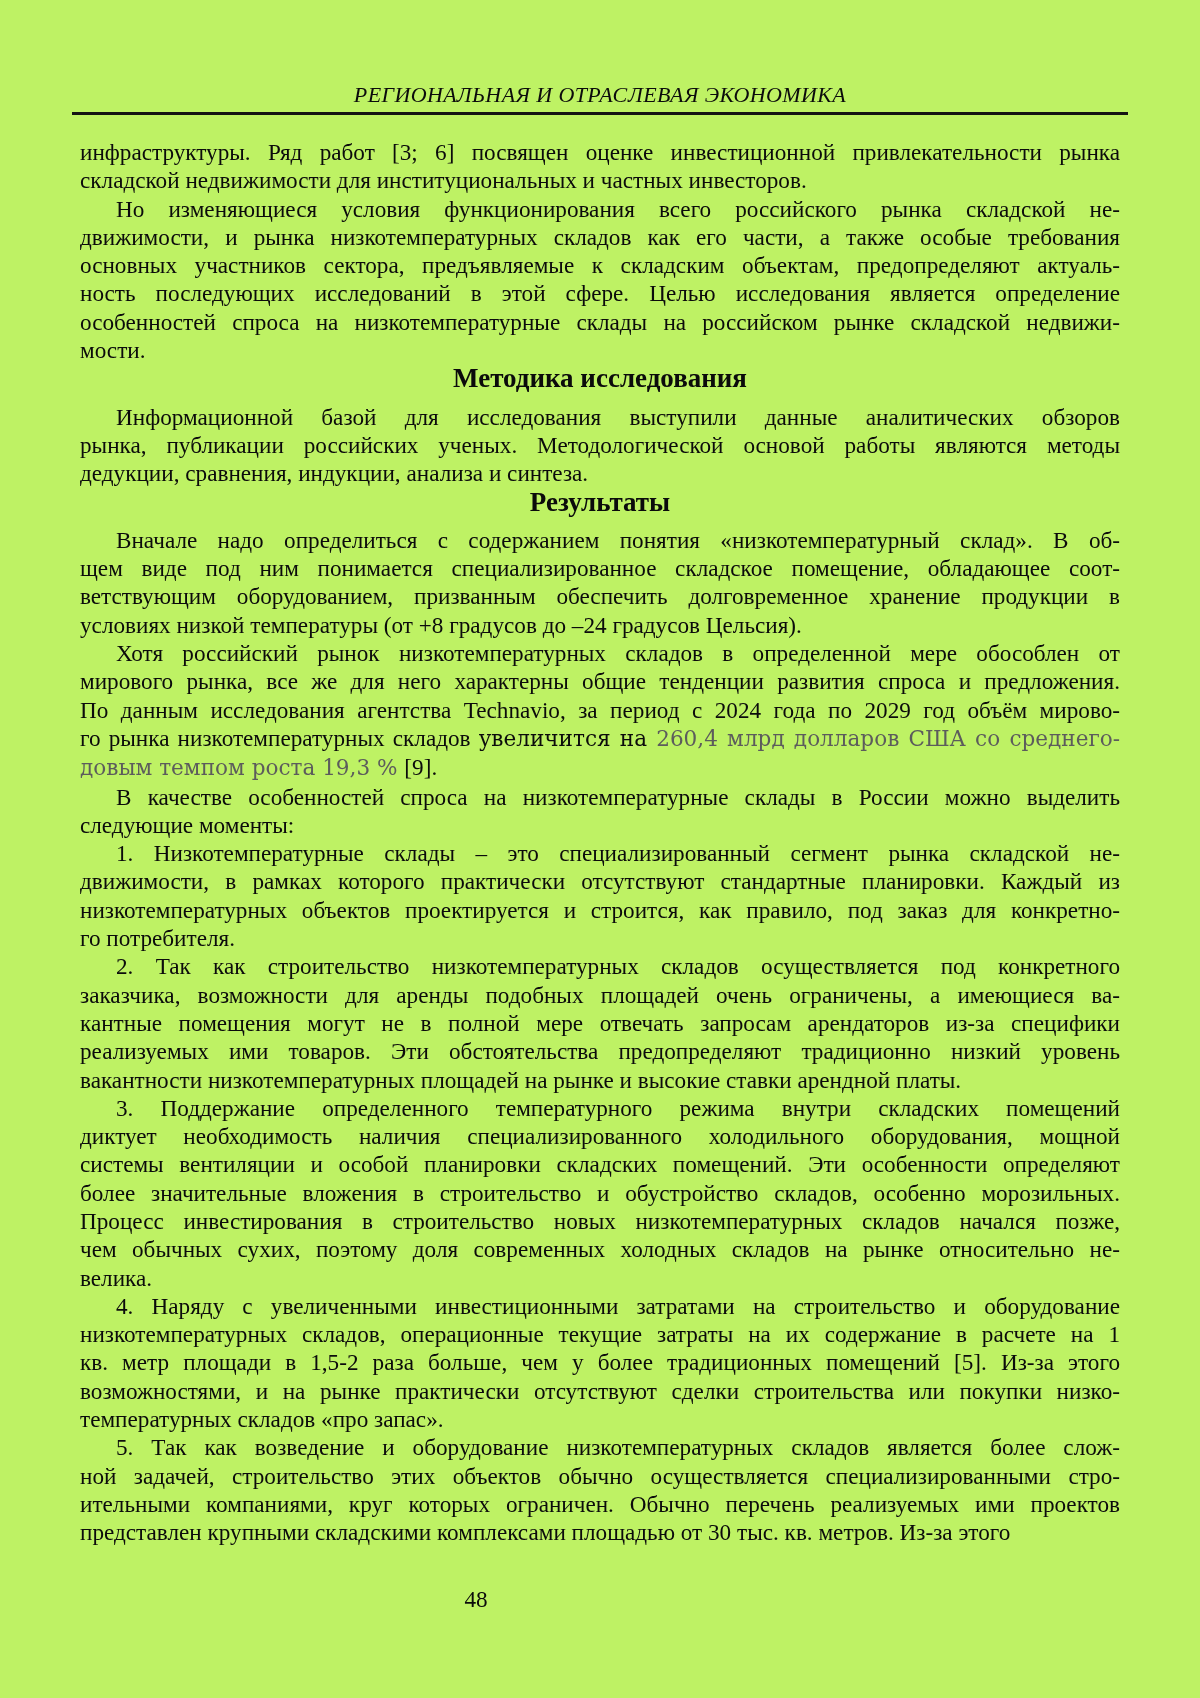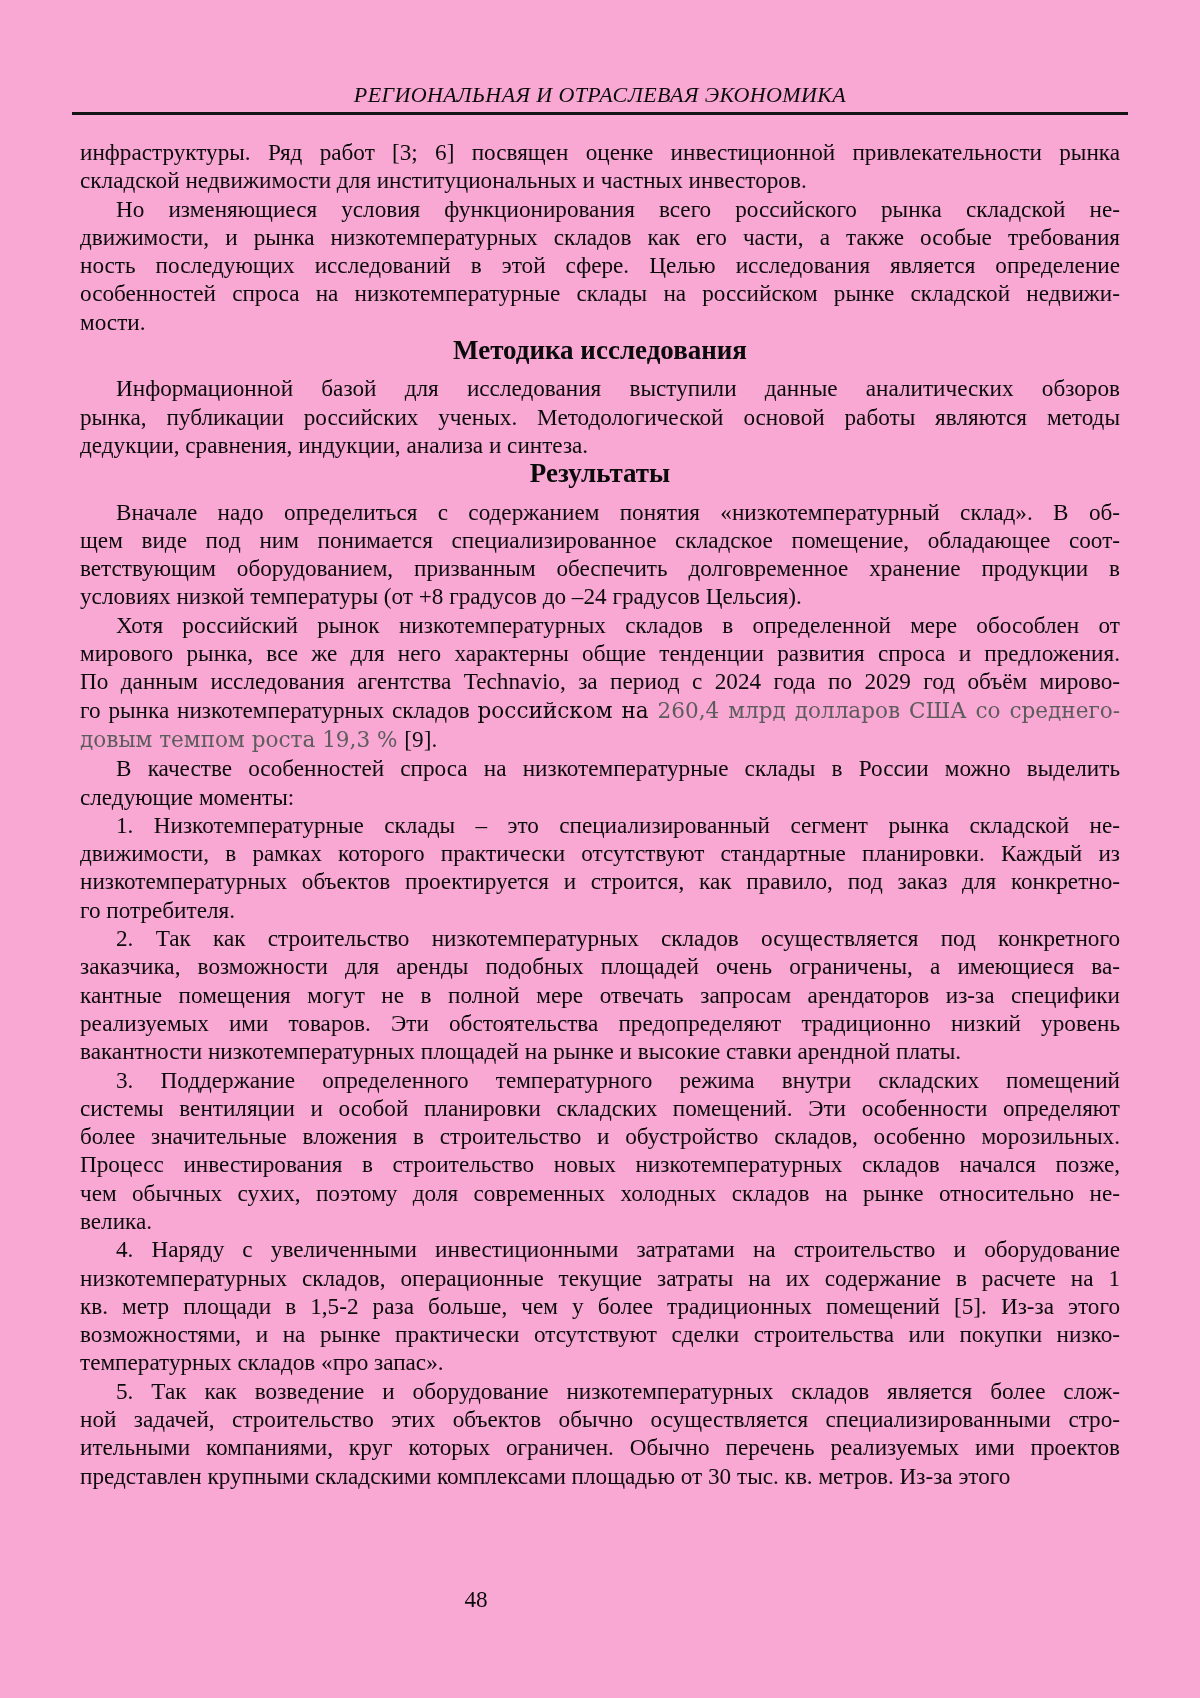--- a/index.html
+++ b/index.html
@@ -5,21 +5,21 @@
   * { margin: 0; padding: 0; box-sizing: border-box; }
   html, body { background: #ffffff; }
   body {
     width: 1200px;
     height: 1698px;
     position: relative;
     font-family: "Liberation Serif", serif;
     color: #0b0b0b;
     overflow: hidden;
   }
-  .page { position: absolute; inset: 0; background: #f9a8d4; }
+  .page { position: absolute; inset: 0; background: #bef264; }
 
   .running-header {
     position: absolute;
     top: 82px; left: 80px; width: 1040px;
     text-align: center;
     font-style: italic;
     font-size: 22px;
     letter-spacing: 0.4px;
     white-space: nowrap;
   }
@@ -68,20 +68,21 @@
   <div class="header-rule"></div>
 
   <main class="body-text">
       <div class="para">
         <div class="line"><span>инфраструктуры. Ряд работ [3; 6] посвящен оценке инвестиционной привлекательности рынка</span></div>
         <div class="line last"><span>складской недвижимости для институциональных и частных инвесторов.</span></div>
       </div>
       <div class="para">
         <div class="line indent"><span>Но изменяющиеся условия функционирования всего российского рынка складской не-</span></div>
         <div class="line"><span>движимости, и рынка низкотемпературных складов как его части, а также особые требования</span></div>
+        <div class="line"><span>основных участников сектора, предъявляемые к складским объектам, предопределяют актуаль-</span></div>
         <div class="line"><span>ность последующих исследований в этой сфере. Целью исследования является определение</span></div>
         <div class="line"><span>особенностей спроса на низкотемпературные склады на российском рынке складской недвижи-</span></div>
         <div class="line last"><span>мости.</span></div>
       </div>
       <div class="heading">Методика исследования</div>
       <div class="para">
         <div class="line indent"><span>Информационной базой для исследования выступили данные аналитических обзоров</span></div>
         <div class="line"><span>рынка, публикации российских ученых. Методологической основой работы являются методы</span></div>
         <div class="line last"><span>дедукции, сравнения, индукции, анализа и синтеза.</span></div>
       </div>
@@ -89,21 +90,21 @@
       <div class="para">
         <div class="line indent"><span>Вначале надо определиться с содержанием понятия «низкотемпературный склад». В об-</span></div>
         <div class="line"><span>щем виде под ним понимается специализированное складское помещение, обладающее соот-</span></div>
         <div class="line"><span>ветствующим оборудованием, призванным обеспечить долговременное хранение продукции в</span></div>
         <div class="line last"><span>условиях низкой температуры (от +8 градусов до –24 градусов Цельсия).</span></div>
       </div>
       <div class="para">
         <div class="line indent"><span>Хотя российский рынок низкотемпературных складов в определенной мере обособлен от</span></div>
         <div class="line"><span>мирового рынка, все же для него характерны общие тенденции развития спроса и предложения.</span></div>
         <div class="line"><span>По данным исследования агентства Technavio, за период с 2024 года по 2029 год объём мирово-</span></div>
-        <div class="line"><span>го рынка низкотемпературных складов </span><span class="alt">российском на </span><span class="alt muted">260,4 млрд долларов США со среднего-</span></div>
+        <div class="line"><span>го рынка низкотемпературных складов </span><span class="alt">увеличится на </span><span class="alt muted">260,4 млрд долларов США со среднего-</span></div>
         <div class="line last"><span class="alt muted">довым темпом роста 19,3 % </span><span>[9].</span></div>
       </div>
       <div class="para">
         <div class="line indent"><span>В качестве особенностей спроса на низкотемпературные склады в России можно выделить</span></div>
         <div class="line last"><span>следующие моменты:</span></div>
       </div>
       <div class="para">
         <div class="line indent"><span>1. Низкотемпературные склады – это специализированный сегмент рынка складской не-</span></div>
         <div class="line"><span>движимости, в рамках которого практически отсутствуют стандартные планировки. Каждый из</span></div>
         <div class="line"><span>низкотемпературных объектов проектируется и строится, как правило, под заказ для конкретно-</span></div>
@@ -111,20 +112,21 @@
       </div>
       <div class="para">
         <div class="line indent"><span>2. Так как строительство низкотемпературных складов осуществляется под конкретного</span></div>
         <div class="line"><span>заказчика, возможности для аренды подобных площадей очень ограничены, а имеющиеся ва-</span></div>
         <div class="line"><span>кантные помещения могут не в полной мере отвечать запросам арендаторов из-за специфики</span></div>
         <div class="line"><span>реализуемых ими товаров. Эти обстоятельства предопределяют традиционно низкий уровень</span></div>
         <div class="line last"><span>вакантности низкотемпературных площадей на рынке и высокие ставки арендной платы.</span></div>
       </div>
       <div class="para">
         <div class="line indent"><span>3. Поддержание определенного температурного режима внутри складских помещений</span></div>
+        <div class="line"><span>диктует необходимость наличия специализированного холодильного оборудования, мощной</span></div>
         <div class="line"><span>системы вентиляции и особой планировки складских помещений. Эти особенности определяют</span></div>
         <div class="line"><span>более значительные вложения в строительство и обустройство складов, особенно морозильных.</span></div>
         <div class="line"><span>Процесс инвестирования в строительство новых низкотемпературных складов начался позже,</span></div>
         <div class="line"><span>чем обычных сухих, поэтому доля современных холодных складов на рынке относительно не-</span></div>
         <div class="line last"><span>велика.</span></div>
       </div>
       <div class="para">
         <div class="line indent"><span>4. Наряду с увеличенными инвестиционными затратами на строительство и оборудование</span></div>
         <div class="line"><span>низкотемпературных складов, операционные текущие затраты на их содержание в расчете на 1</span></div>
         <div class="line"><span>кв. метр площади в 1,5-2 раза больше, чем у более традиционных помещений [5]. Из-за этого</span></div>

